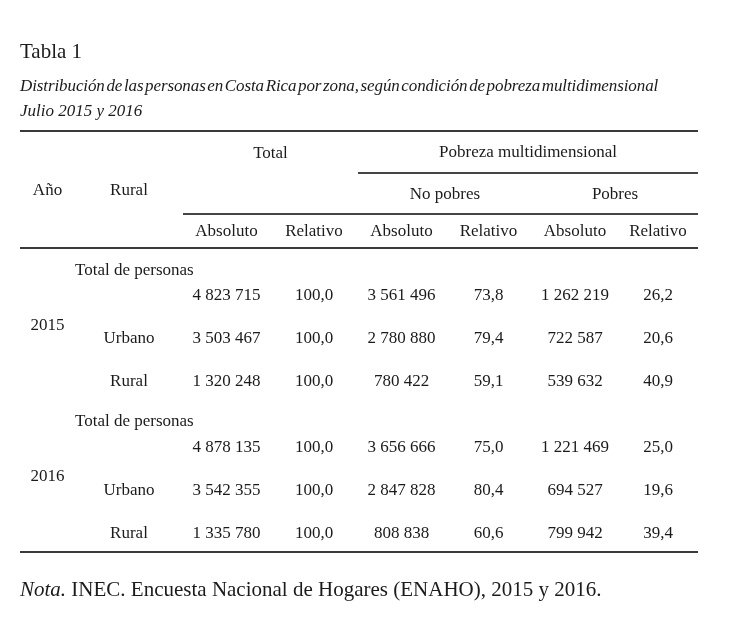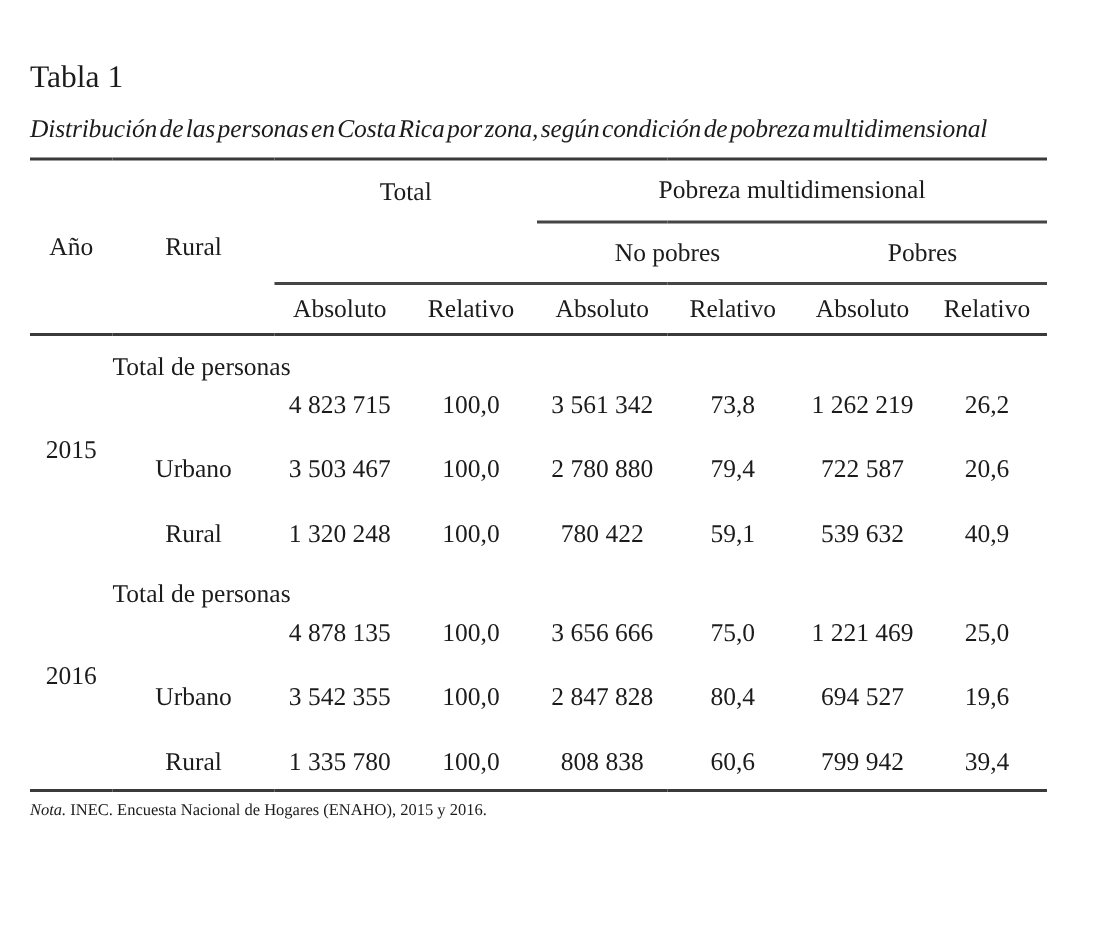--- a/index.html
+++ b/index.html
@@ -81,35 +81,36 @@
   tr.tdp td.num {
     vertical-align: bottom;
     padding-bottom: 9px;
     margin-top: 46px;
   }
   tr.mid td { padding-top: 5px; }
   td.abs { text-align: right; padding-right: 6px; }
   td.rel { text-align: right; padding-right: 18px; }
 
   .note {
-    margin-top: 2px;
-    font-size: 11px;
+    margin-top: 26px;
+    font-size: 21px;
     line-height: 20px;
   }
   .note .prefix { font-style: italic; }
 </style>
 </head>
 <body>
 
 <div class="page">
 
   <div class="table-label">Tabla 1</div>
 
   <div class="table-title">
     <div class="title-line1">Distribución de las personas en Costa Rica por zona, según condición de pobreza multidimensional</div>
+    <div class="title-line2">Julio 2015 y 2016</div>
   </div>
 
   <table class="data">
     <colgroup>
       <col style="width:55px">
         <col style="width:108px">
       <col style="width:87px">
         <col style="width:88px">
       <col style="width:87px">
         <col style="width:87px">
@@ -138,21 +139,21 @@
       <th class="rule-bot">Relativo</th>
       <th class="rule-bot">Absoluto</th>
       <th class="rule-bot">Relativo</th>
     </tr>
 
     <tr class="tdp">
       <td class="year" rowspan="3">2015</td>
       <td class="zone">Total de personas</td>
       <td class="num abs">4 823 715</td>
       <td class="num rel">100,0</td>
-      <td class="num abs">3 561 342</td>
+      <td class="num abs">3 561 496</td>
       <td class="num rel">73,8</td>
       <td class="num abs">1 262 219</td>
       <td class="num rel">26,2</td>
     </tr>
     <tr class="mid">
       <td class="zone">Urbano</td>
       <td class="abs">3 503 467</td>
       <td class="rel">100,0</td>
       <td class="abs">2 780 880</td>
       <td class="rel">79,4</td>

